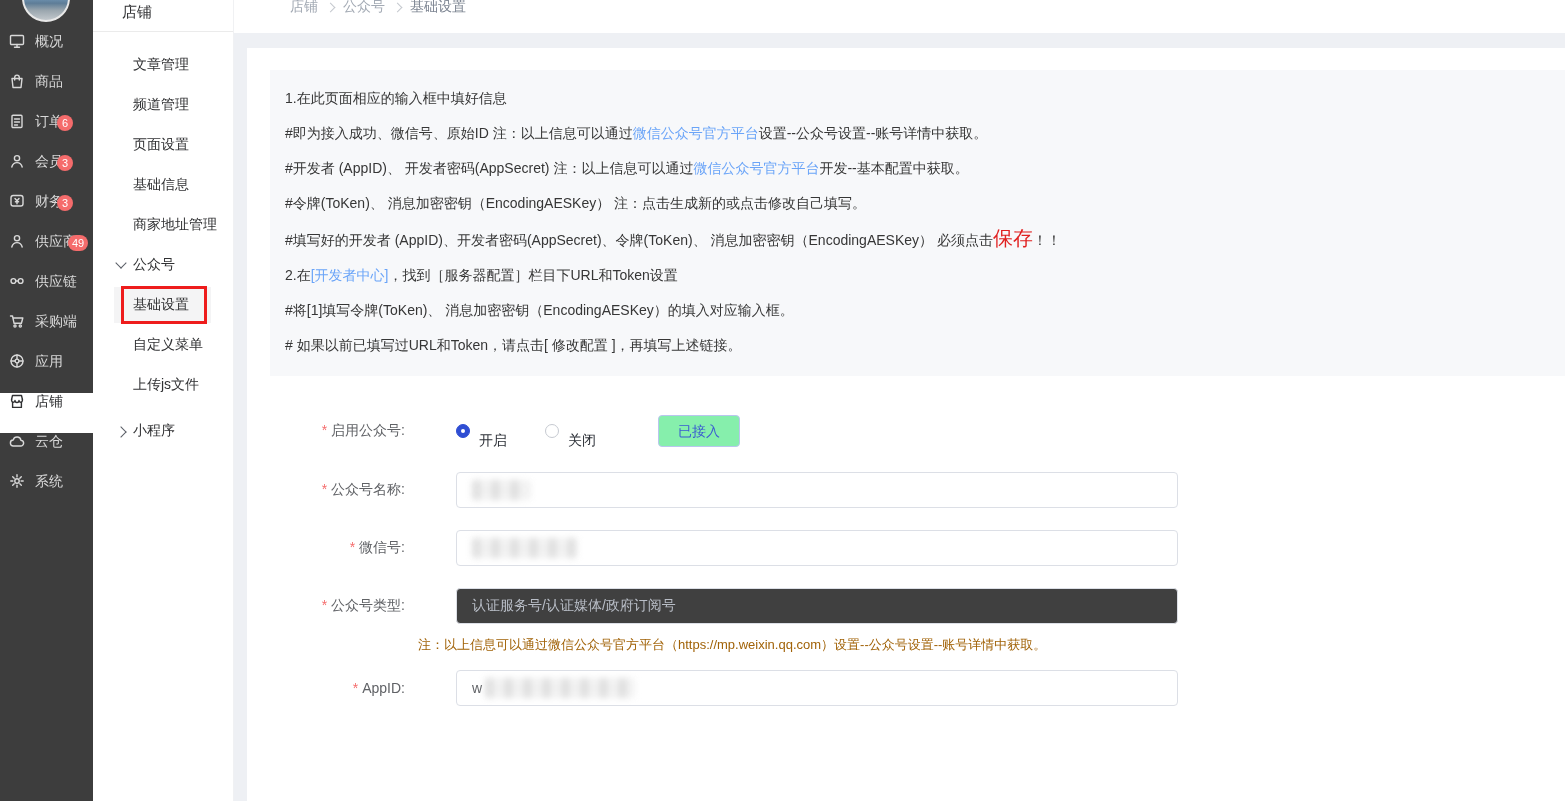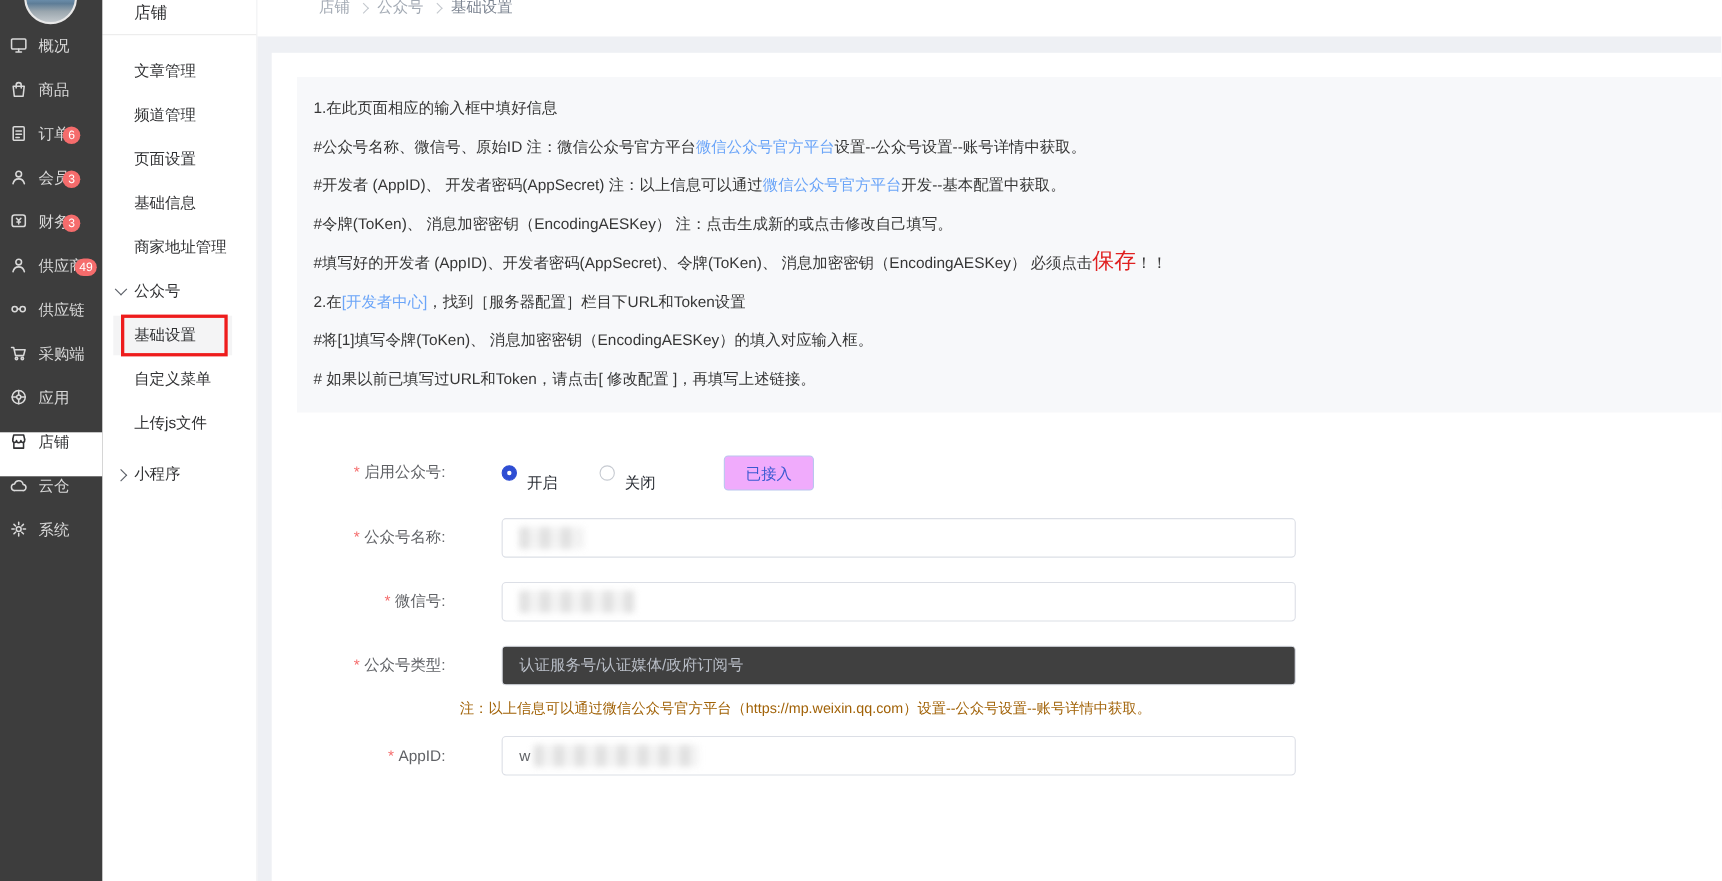--- a/index.html
+++ b/index.html
@@ -21,21 +21,21 @@
   .nav-item .nav-icon svg{width:16px;height:16px;display:block;stroke:currentColor;fill:none;stroke-width:1.4;stroke-linecap:round;stroke-linejoin:round;}
   .nav-item.active{background:#ffffff;color:#303133;}
   .badge{position:absolute;top:2px;left:57px;min-width:8px;height:16px;line-height:16px;
     background:#f56c6c;color:#fff;font-size:11px;text-align:center;border-radius:9px;padding:0 4px;}
   .badge.wide{left:68px;}
   
   .sub-sidebar{position:absolute;left:93px;top:0;width:140px;height:801px;background:#fff;z-index:4;
     border-right:1px solid #f0f1f3;}
   .sub-title{height:32px;line-height:24px;padding-left:29px;font-size:15px;color:#303133;
     border-bottom:1px solid #ebebeb;box-sizing:border-box;}
-  .sub-menu{padding-top:13px;}
+  .sub-menu{padding-top:13px;padding-left:11px;}
   .sm-item{position:relative;height:40px;display:flex;align-items:center;padding-left:29px;
     font-size:14px;color:#303133;cursor:pointer;box-sizing:border-box;}
   .sm-item.gap{margin-top:6px;}
   .sm-item .sm-bg{position:absolute;left:10px;right:22px;top:2px;bottom:2px;background:#f4f4f5;}
   .sm-item .sm-annot{position:absolute;left:17px;right:26px;top:1px;bottom:1px;border:3px solid #ee1c1c;}
   .sm-item .sm-label{position:relative;z-index:1;}
   .chev{position:absolute;left:13px;top:17px;width:7px;height:7px;
     border-right:1.4px solid #5a5e66;border-bottom:1.4px solid #5a5e66;z-index:1;}
   .chev.down{transform:rotate(45deg);top:14px;}
   .chev.right{transform:rotate(-45deg);}
@@ -60,21 +60,21 @@
     font-size:14px;color:#606266;}
   .star{color:#f56c6c;margin-right:4px;}
   .radio-group{display:flex;align-items:center;}
   .radio{display:flex;align-items:center;cursor:pointer;margin-right:38px;}
   .radio-dot{width:14px;height:14px;border-radius:50%;box-sizing:border-box;margin-right:9px;flex:none;}
   .radio-dot.on{background:#2f4ed3;border:1px solid #2f4ed3;position:relative;}
   .radio-dot.on::after{content:"";position:absolute;left:4px;top:4px;width:4px;height:4px;border-radius:50%;background:#fff;}
   .radio-dot.off{background:#fff;border:1px solid #c6cad1;}
   .radio-label{font-size:14px;color:#2b2f36;margin-top:20px;}
   .status-btn{margin-left:24px;height:32px;line-height:30px;padding:0 19px;box-sizing:border-box;
-    background:#f0abfc;border:1px solid #b9c6ee;border-radius:4px;color:#3a5ad1;font-size:14px;cursor:pointer;}
+    background:#86efac;border:1px solid #b9c6ee;border-radius:4px;color:#3a5ad1;font-size:14px;cursor:pointer;}
   .inp{width:722px;height:36px;box-sizing:border-box;border:1px solid #dcdfe6;border-radius:4px;
     background:#fff;display:flex;align-items:center;padding:0 15px;font-size:14px;color:#606266;cursor:text;}
   .inp.disabled{background:#404040;cursor:not-allowed;}
   .placeholder{color:#b9bec7;}
   .redacted{height:20px;border-radius:2px;
     background:repeating-linear-gradient(90deg,#d9d9d9 0 9px,#f0f0f0 9px 19px);
     filter:blur(3px);opacity:.8;}
   .val-prefix{margin-right:3px;color:#606266;}
   .form-note{margin:-10px 0 16px 171px;font-size:13px;color:#a16207;}
 </style>
@@ -250,21 +250,21 @@
     <span class="crumb-sep"></span>
     <span class="crumb">公众号</span>
     <span class="crumb-sep"></span>
     <span class="crumb current">基础设置</span>
   </div>
 </div>
 
 <div class="card">
   <div class="instructions">
       <div><span class="seg">1.在此页面相应的输入框中填好信息</span></div>
-      <div><span class="seg">#公众号名称、微信号、原始ID 注：微信公众号官方平台</span><span class="seg link">微信公众号官方平台</span><span class="seg">设置--公众号设置--账号详情中获取。</span></div>
+      <div><span class="seg">#即为接入成功、微信号、原始ID 注：以上信息可以通过</span><span class="seg link">微信公众号官方平台</span><span class="seg">设置--公众号设置--账号详情中获取。</span></div>
       <div><span class="seg">#开发者 (AppID)、 开发者密码(AppSecret) 注：以上信息可以通过</span><span class="seg link">微信公众号官方平台</span><span class="seg">开发--基本配置中获取。</span></div>
       <div><span class="seg">#令牌(ToKen)、 消息加密密钥（EncodingAESKey） 注：点击生成新的或点击修改自己填写。</span></div>
       <div><span class="seg">#填写好的开发者 (AppID)、开发者密码(AppSecret)、令牌(ToKen)、 消息加密密钥（EncodingAESKey） 必须点击</span><span class="seg red">保存</span><span class="seg">！！</span></div>
       <div><span class="seg">2.在</span><span class="seg link">[开发者中心]</span><span class="seg">，找到［服务器配置］栏目下URL和Token设置</span></div>
       <div><span class="seg">#将[1]填写令牌(ToKen)、 消息加密密钥（EncodingAESKey）的填入对应输入框。</span></div>
       <div><span class="seg"># 如果以前已填写过URL和Token，请点击[ 修改配置 ]，再填写上述链接。</span></div>
     </div>
 
   <div class="form">
 

